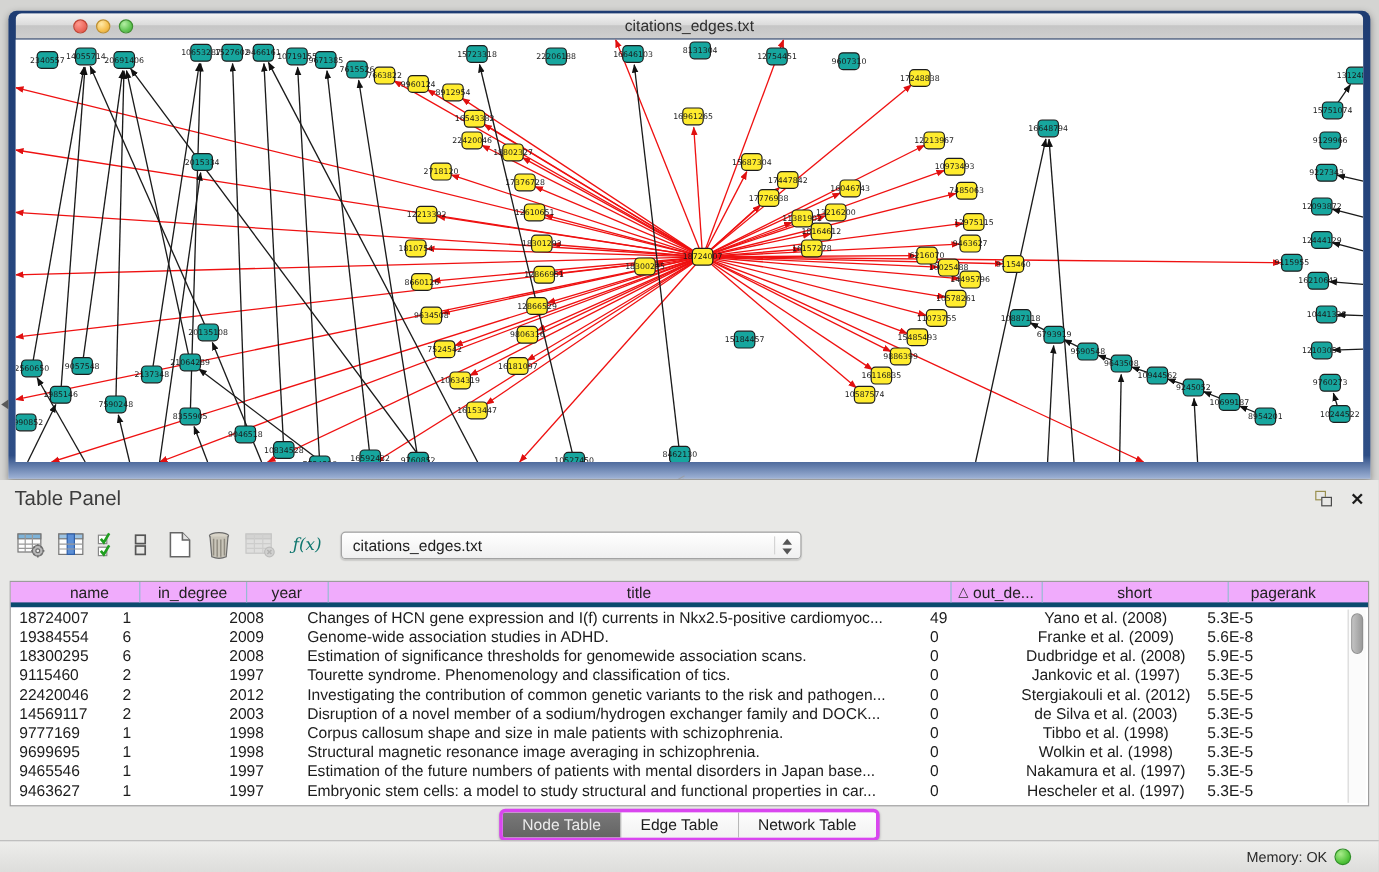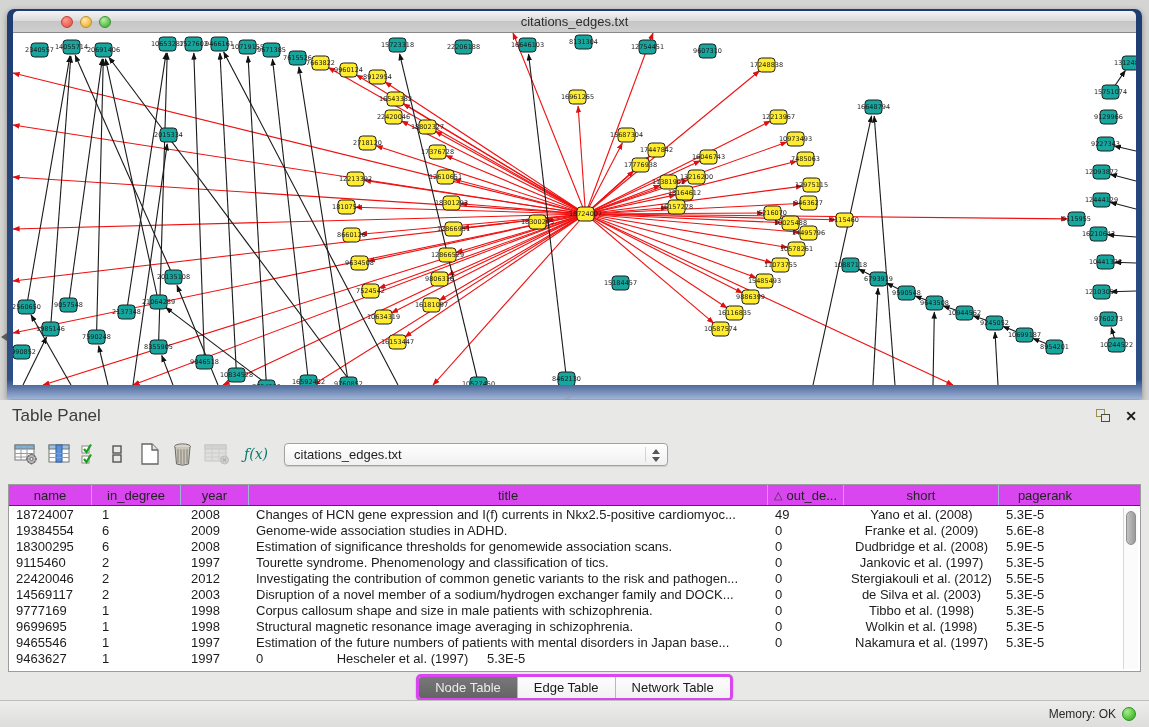--- a/index.html
+++ b/index.html
@@ -45,21 +45,21 @@
   .fx { font-size:14px; font-style:italic; font-family:"DejaVu Serif", serif; color:#0f766e; margin:0 10px 0 4px; }
   .combo { width:384px; height:23px; margin-left:6px; background:linear-gradient(#FFFFFF,#F0F0F0);
     border:1px solid #A3A3A3; border-radius:4px; display:flex; align-items:center; padding:0 26px 0 9px;
     font-size:13px; color:#1E1E1E; position:relative; box-shadow:0 1px 1px rgba(0,0,0,.12); }
   .combo .divider { position:absolute; right:21px; top:3px; bottom:3px; width:1px; background:#D4D4D4; }
   .combo .steppers { position:absolute; right:6px; top:5px; width:9px; }
   .combo .up { width:0;height:0;border-left:4px solid transparent;border-right:4px solid transparent;border-bottom:5px solid #555; margin-bottom:3px;}
   .combo .down { width:0;height:0;border-left:4px solid transparent;border-right:4px solid transparent;border-top:5px solid #555;}
 
   .table-card { position:absolute; left:8px; top:84px; width:1133px; height:188px; background:#FFFFFF; border:1px solid #9C9C9C; }
-  .thead { display:flex; height:21px; background:#d946ef; border-bottom:1px solid #0c4a6e; }
+  .thead { display:flex; height:21px; background:#f0abfc; border-bottom:4px solid #0c4a6e;justify-content:center; }
   .thead .cell { display:flex; align-items:center; justify-content:center; font-size:13px; color:#222;
     border-right:1px solid #96BBD2; gap:4px; overflow:hidden; white-space:nowrap; }
   .thead .cell:last-child { border-right:none; }
   .tbody { position:relative; }
   .trow { display:flex; height:16px; }
   .trow .cell { display:flex; align-items:center; font-size:13px; color:#1C1C1C; overflow:hidden; white-space:nowrap; }
   .c0 { width:83px; } .c1 { width:89px; } .c2 { width:68px; } .c3 { width:519px; }
   .c4 { width:76px; } .c5 { width:155px; } .c6 { width:92px; }
   .tbody .c0,.tbody .c1,.tbody .c2,.tbody .c3,.tbody .c4,.tbody .c6 { padding-left:7px; }
   .tbody .c1 { padding-left:10px; } .tbody .c2 { padding-left:10px; }
@@ -72,21 +72,21 @@
 
   .seg-tabs { position:absolute; left:0; right:0; top:274px; margin:0 auto; width:fit-content; display:flex;
     border:3px solid #d946ef; border-radius:5px; overflow:hidden; background:#FBFBFB; box-shadow:0 1px 2px rgba(0,0,0,.25); }
   .seg { height:21px; padding:0 16px; display:flex; align-items:center; font-size:13px; color:#1A1A1A;
     border-right:1px solid #B8B8B8; background:linear-gradient(#FDFDFD,#F2F2F2); cursor:pointer; }
   .seg:last-child { border-right:none; }
   .seg.active { background:linear-gradient(#787878,#646464); color:#ECECEC; }
 
   .status-bar { position:absolute; left:0; bottom:0; width:1149px; height:27px;
     background:linear-gradient(#EDEDEB,#DDDDDB); border-top:1px solid #BFBFBF;
-    display:flex; align-items:center; justify-content:flex-end; padding-right:13px; gap:6px; }
+    display:flex; align-items:center; justify-content:flex-end; padding-right:23px; gap:6px; }
   .mem-label { font-size:12px; color:#2A2A2A; }
   .mem-dot { width:14px; height:14px; border-radius:50%; border:1px solid #2F8F27;
     background:radial-gradient(circle at 35% 30%, #A9EC8C, #4FC238 65%, #37A426); }
 
   
   .icon-svg { display:block; }
 </style>
 </head>
 <body>
 
@@ -815,20 +815,21 @@
           <div class="cell c2">1997</div>
           <div class="cell c3">Estimation of the future numbers of patients with mental disorders in Japan base...</div>
           <div class="cell c4">0</div>
           <div class="cell c5">Nakamura et al. (1997)</div>
           <div class="cell c6">5.3E-5</div>
         </div>
         <div class="trow">
           <div class="cell c0">9463627</div>
           <div class="cell c1">1</div>
           <div class="cell c2">1997</div>
+          <div class="cell c3">Embryonic stem cells: a model to study structural and functional properties in car...</div>
           <div class="cell c4">0</div>
           <div class="cell c5">Hescheler et al. (1997)</div>
           <div class="cell c6">5.3E-5</div>
         </div>
       </div>
     <div class="vscroll">
       <div class="thumb"></div>
     </div>
   </div>
 

